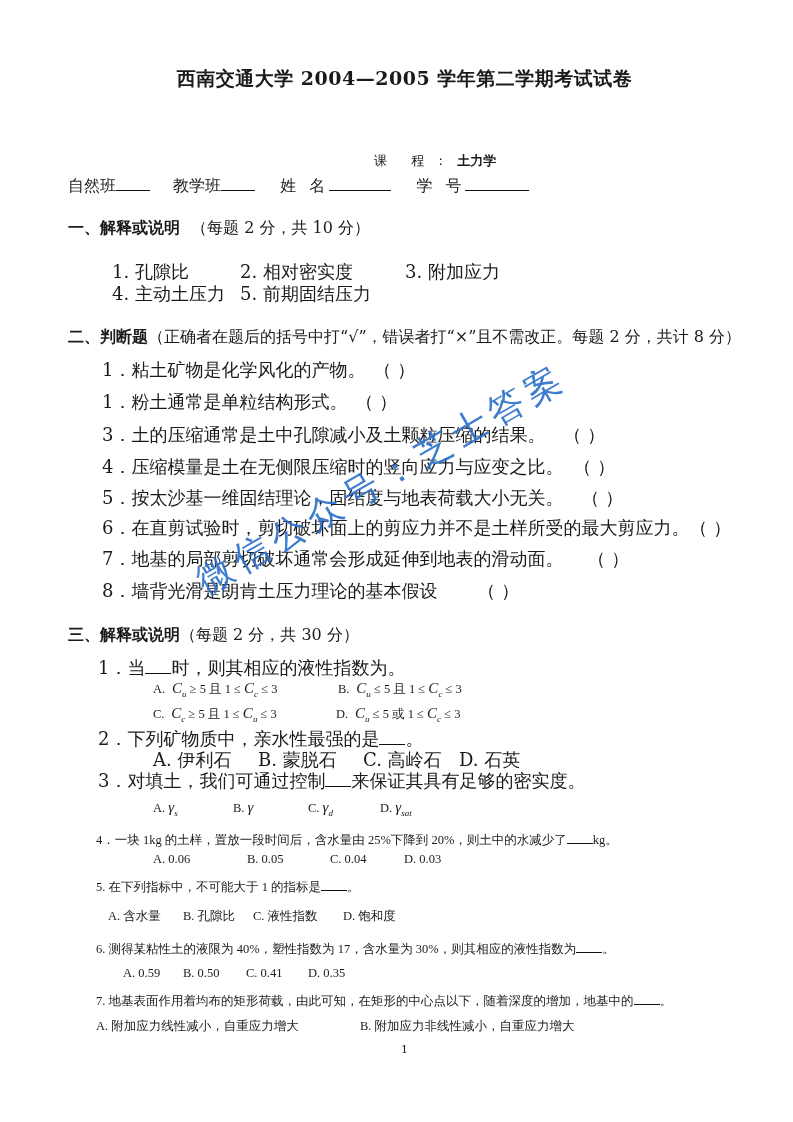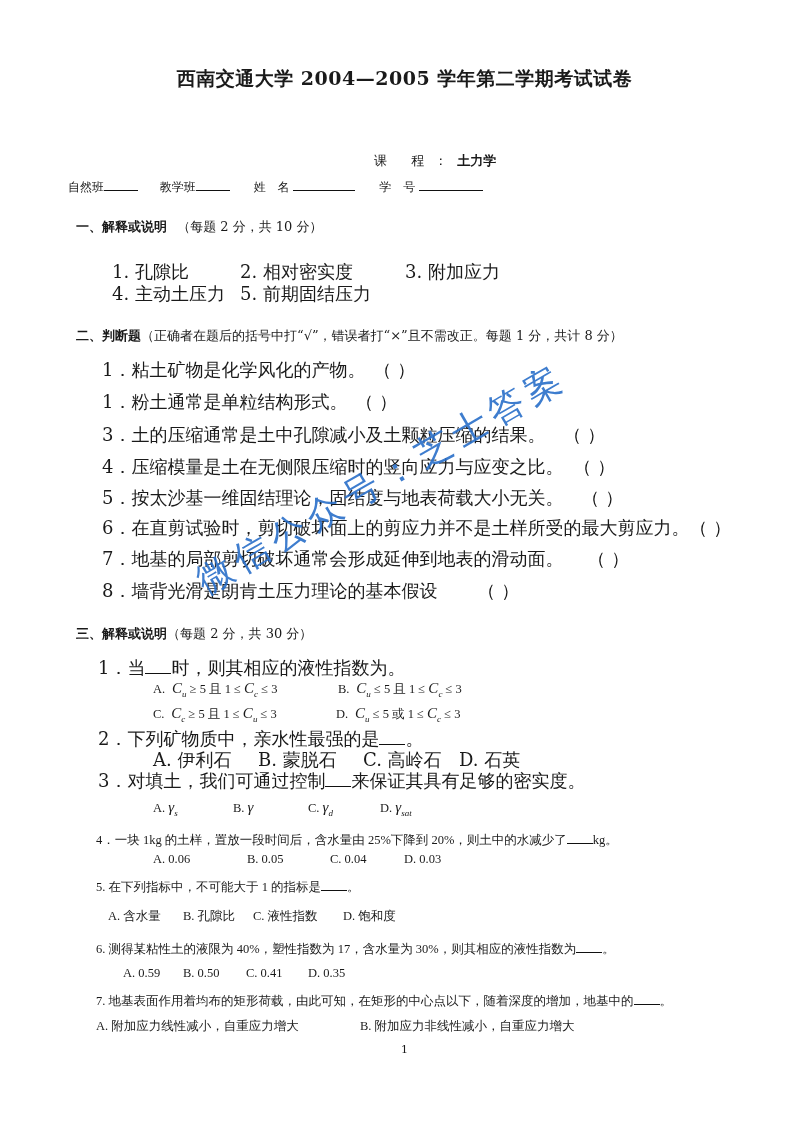--- a/index.html
+++ b/index.html
@@ -3,24 +3,24 @@
 <meta charset="utf-8">
 <style>
   html, body { margin: 0; padding: 0; background: #ffffff; }
   body { width: 793px; height: 1122px; position: relative; overflow: hidden;
          font-family: "DejaVu Serif", "Liberation Serif", serif; color: #1a1a1a; }
   .abs { position: absolute; white-space: nowrap; margin-left: 8px; }
   .title { left: 0; width: 793px; top: 66px; text-align: center; font-size: 19px; font-weight: bold; letter-spacing: 0.5px; }
   .course { top: 152px; left: 366px; font-size: 13px; }
   .course .label { letter-spacing: 10px; }
   .course .val { font-size: 13px; font-weight: bold; }
-  .info { top: 176px; left: 60px; font-size: 12px; }
+  .info { top: 176px; left: 60px; font-size: 16px; }
   .info span { display: inline-block; }
   .blank { display: inline-block; border-bottom: 1.3px solid #111; height: 14px; vertical-align: baseline; }
-  .sec { font-size: 13px; left: 68px; text-align: right; }
+  .sec { font-size: 16px; left: 60px; text-align: right; }
   .sec b { font-weight: bold; }
   .t13 { font-size: 18px; }
   .t12 { font-size: 12.5px; font-family: "Liberation Serif", serif; }
   .ul { display:inline-block; border-bottom: 1.3px solid #111; width: 26px; height: 12px; }
   .math { font-family: "Liberation Serif", serif; font-style: italic; font-size: 15px; }
   .math sub { font-size: 9px; }
   .pagenum { left: 0; width: 793px; text-align: center; top: 1043px; font-size: 11px; }
   .watermark { position: absolute; left: 200px; top: 470px; width: 440px; height: 180px; pointer-events: none; }
   .watermark span { position: absolute; left: 0; top: 90px; transform-origin: left center; transform: rotate(-30deg);
                     font-family: "DejaVu Sans", sans-serif; font-size: 36px; color: #2a6fc9; letter-spacing: 6px; opacity: 0.9; }
@@ -45,21 +45,21 @@
   <b>一、解释或说明</b>
   <span style="margin-left:6px">（每题 2 分，共 10 分）</span>
 </div>
 <div class="abs t13" style="top:260px;left:104px">1. 孔隙比</div>
 <div class="abs t13" style="top:260px;left:232px">2. 相对密实度</div>
 <div class="abs t13" style="top:260px;left:397px">3. 附加应力</div>
 <div class="abs t13" style="top:282px;left:104px">4. 主动土压力</div>
 <div class="abs t13" style="top:282px;left:232px">5. 前期固结压力</div>
 
 <div class="abs sec" style="top:327px">
-  <b>二、判断题</b><span>（正确者在题后的括号中打“√”，错误者打“×”且不需改正。每题 1 分，共计 8 分）</span>
+  <b>二、判断题</b><span>（正确者在题后的括号中打“√”，错误者打“×”且不需改正。每题 2 分，共计 8 分）</span>
 </div>
 <div class="abs t13" style="top:358px;left:94px"><span>1．粘土矿物是化学风化的产物。</span><span style="margin-left:8px">（    ）</span></div>
 <div class="abs t13" style="top:390px;left:94px"><span>1．粉土通常是单粒结构形式。</span><span style="margin-left:8px">（    ）</span></div>
 <div class="abs t13" style="top:423px;left:94px"><span>3．土的压缩通常是土中孔隙减小及土颗粒压缩的结果。</span><span style="margin-left:18px">（    ）</span></div>
 <div class="abs t13" style="top:455px;left:94px"><span>4．压缩模量是土在无侧限压缩时的竖向应力与应变之比。</span><span style="margin-left:10px">（    ）</span></div>
 <div class="abs t13" style="top:486px;left:94px"><span>5．按太沙基一维固结理论，固结度与地表荷载大小无关。</span><span style="margin-left:18px">（    ）</span></div>
 <div class="abs t13" style="top:516px;left:94px"><span>6．在直剪试验时，剪切破坏面上的剪应力并不是土样所受的最大剪应力。</span><span>（    ）</span></div>
 <div class="abs t13" style="top:547px;left:94px"><span>7．地基的局部剪切破坏通常会形成延伸到地表的滑动面。</span><span style="margin-left:24px">（    ）</span></div>
 <div class="abs t13" style="top:579px;left:94px"><span>8．墙背光滑是朗肯土压力理论的基本假设</span><span style="margin-left:40px">（    ）</span></div>
 

